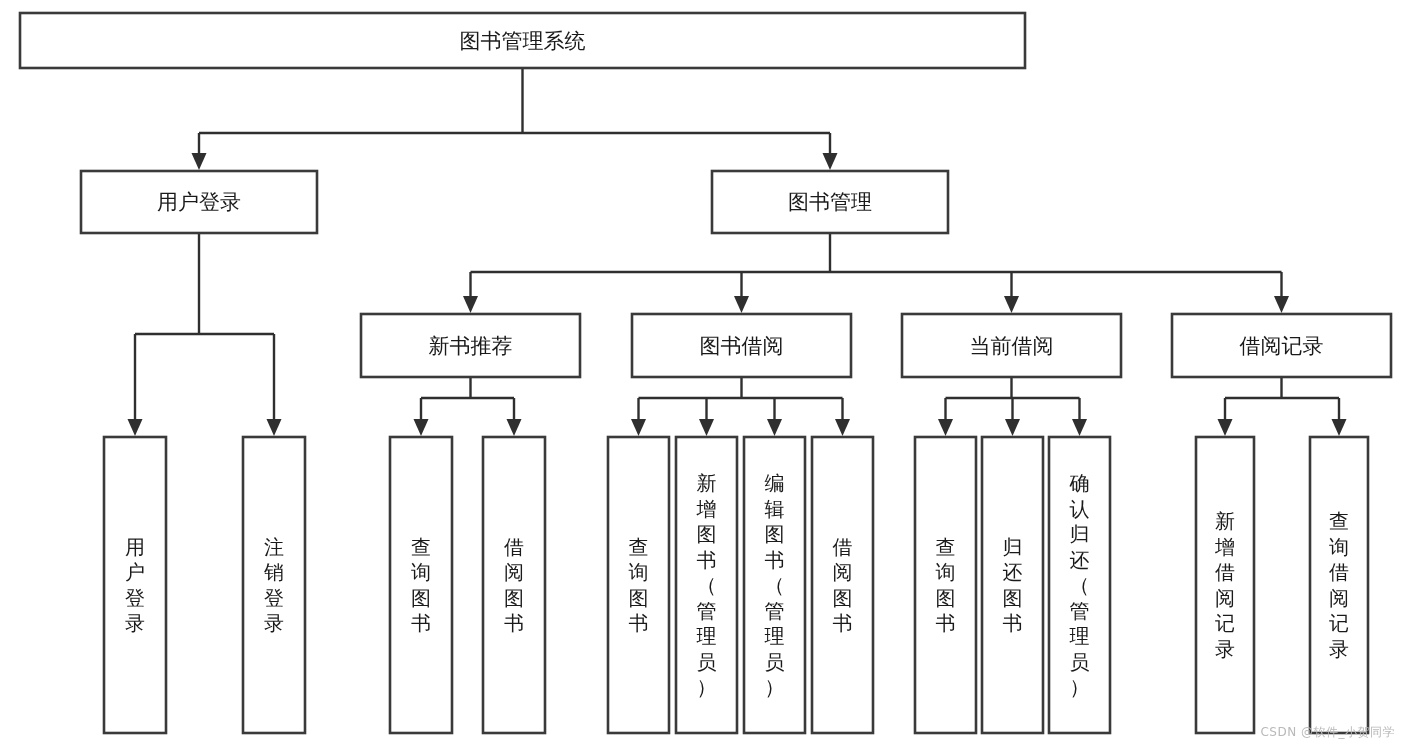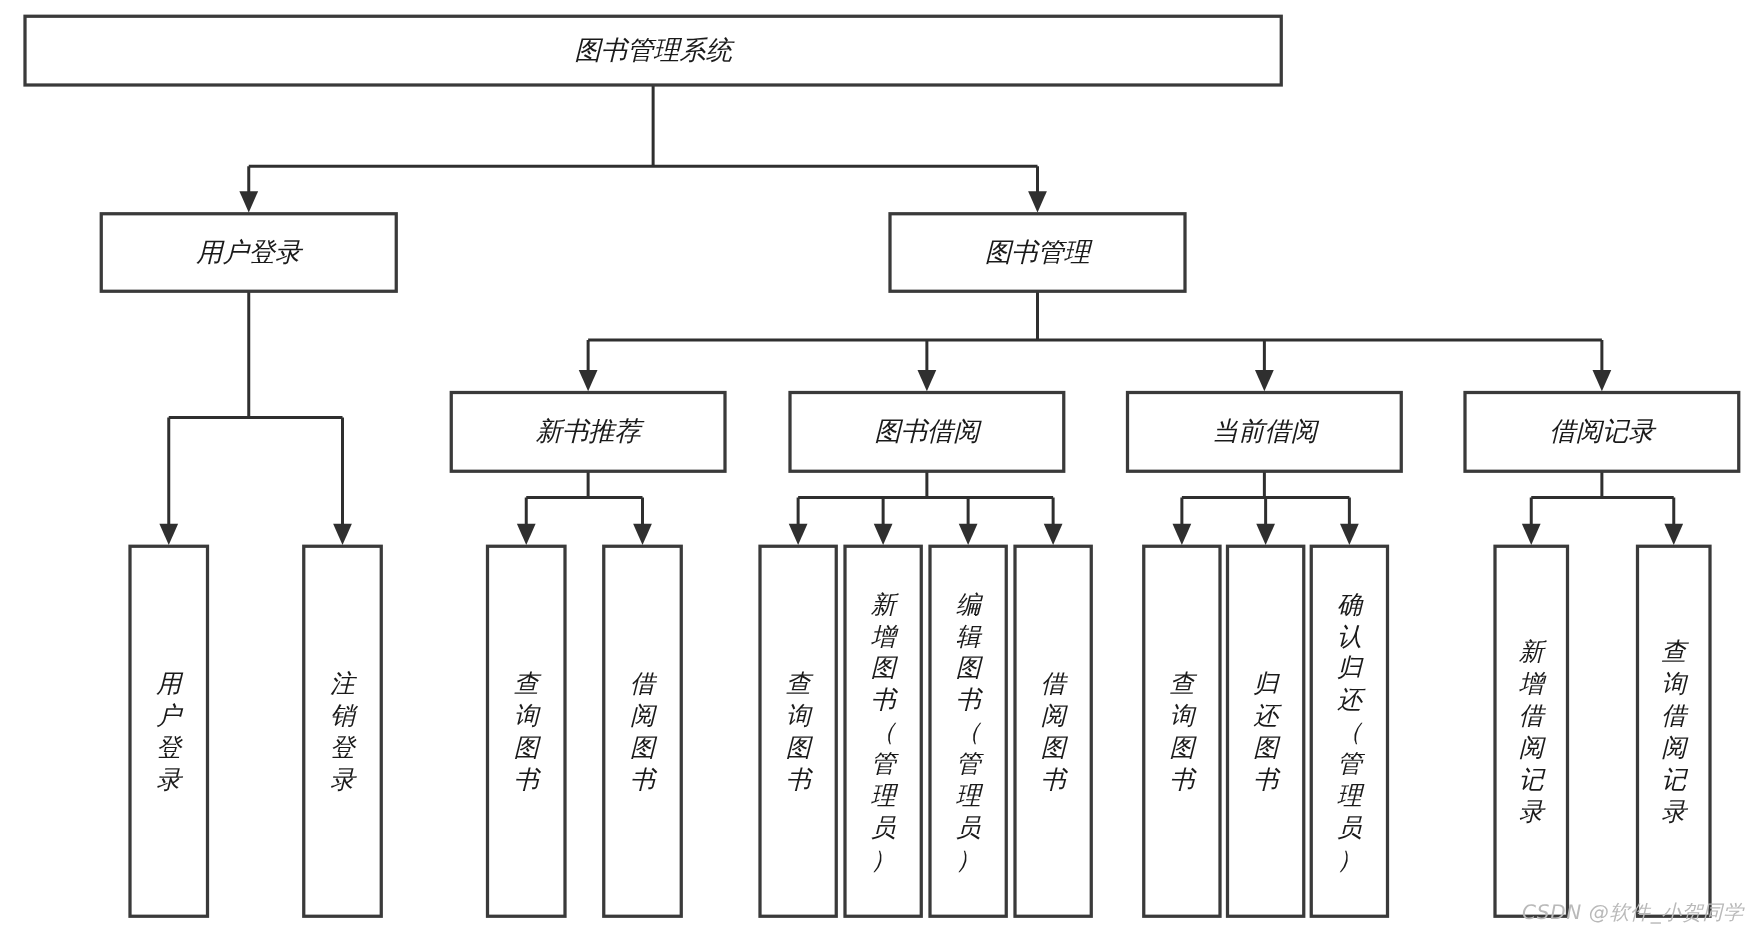--- a/index.html
+++ b/index.html
@@ -7,21 +7,20 @@
     padding: 0;
     background: #ffffff;
   }
   #page {
     position: relative;
     width: 1405px;
     height: 747px;
     background: #ffffff;
     font-family: "DejaVu Sans", "Liberation Sans", sans-serif;
     overflow: hidden;
-    font-style: italic;
   }
   svg.diagram {
     position: absolute;
     left: 0;
     top: 0;
     width: 1405px;
     height: 747px;
   }
   .node-rect {
     fill: #ffffff;
@@ -48,21 +47,21 @@
   }
   .arrow-head {
     fill: #2f2f2f;
     stroke: none;
   }
   .watermark {
     position: absolute;
     right: 10px;
     bottom: 6px;
     font-family: "DejaVu Sans", "Liberation Sans", sans-serif;
-    font-size: 16px;
+    font-size: 12px;
     color: #b9b9b9;
     white-space: nowrap;
     letter-spacing: 0.5px;
     user-select: none;
     margin-top: 32px;
   }
 </style>
 </head>
 <body>
 

